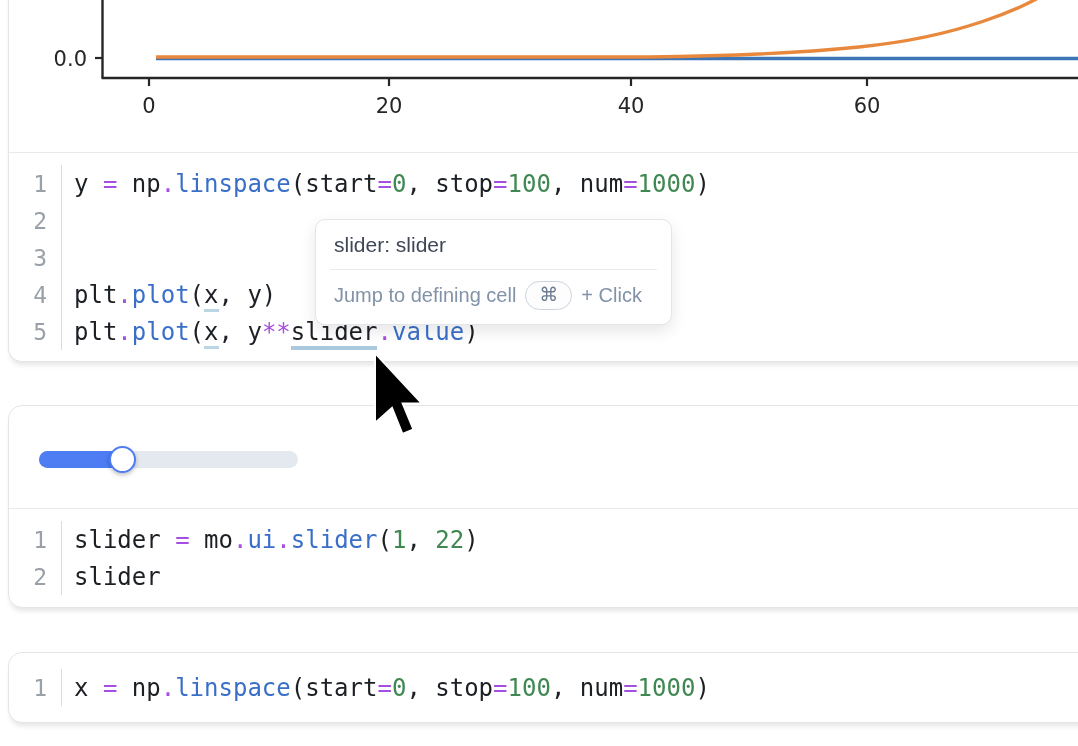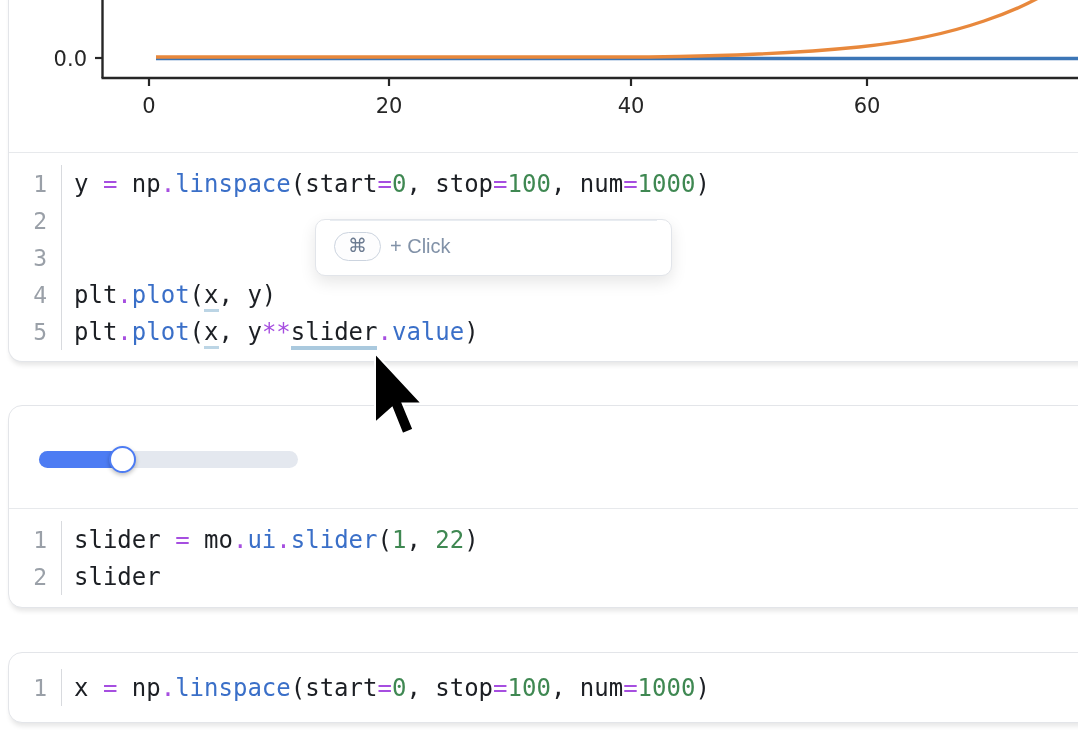--- a/index.html
+++ b/index.html
@@ -87,22 +87,24 @@
     <div class="code-area">
         <div class="code-line"><span class="ln" style="color: rgb(154, 160, 168);">1</span><span class="code-text"><span style="color: rgb(28, 31, 36);">y </span><span style="color: rgb(166, 78, 224);">=</span><span style="color: rgb(28, 31, 36);"> np</span><span style="color: rgb(166, 78, 224);">.</span><span style="color: rgb(58, 111, 200);">linspace</span><span style="color: rgb(28, 31, 36);">(start</span><span style="color: rgb(166, 78, 224);">=</span><span style="color: rgb(63, 136, 82);">0</span><span style="color: rgb(28, 31, 36);">, stop</span><span style="color: rgb(166, 78, 224);">=</span><span style="color: rgb(63, 136, 82);">100</span><span style="color: rgb(28, 31, 36);">, num</span><span style="color: rgb(166, 78, 224);">=</span><span style="color: rgb(63, 136, 82);">1000</span><span style="color: rgb(28, 31, 36);">)</span></span></div>
         <div class="code-line"><span class="ln" style="color: rgb(154, 160, 168);">2</span><span class="code-text"></span></div>
         <div class="code-line"><span class="ln" style="color: rgb(154, 160, 168);">3</span><span class="code-text"></span></div>
         <div class="code-line"><span class="ln" style="color: rgb(154, 160, 168);">4</span><span class="code-text"><span style="color: rgb(28, 31, 36);">plt</span><span style="color: rgb(166, 78, 224);">.</span><span style="color: rgb(58, 111, 200);">plot</span><span style="color: rgb(28, 31, 36);">(</span><span class="u" style="color: rgb(28, 31, 36);">x</span><span style="color: rgb(28, 31, 36);">, y)</span></span></div>
         <div class="code-line"><span class="ln" style="color: rgb(154, 160, 168);">5</span><span class="code-text"><span style="color: rgb(28, 31, 36);">plt</span><span style="color: rgb(166, 78, 224);">.</span><span style="color: rgb(58, 111, 200);">plot</span><span style="color: rgb(28, 31, 36);">(</span><span class="u" style="color: rgb(28, 31, 36);">x</span><span style="color: rgb(28, 31, 36);">, y</span><span style="color: rgb(166, 78, 224);">**</span><span class="uh" style="color: rgb(28, 31, 36);">slider</span><span style="color: rgb(166, 78, 224);">.</span><span style="color: rgb(58, 111, 200);">value</span><span style="color: rgb(28, 31, 36);">)</span></span></div>
       </div>
   </div>
 
   <div class="tooltip">
+    <div class="tooltip-title">slider: slider</div>
     <div class="tooltip-sep"></div>
     <div class="tooltip-hint">
+      <span>Jump to defining cell</span>
       <span class="keycap">⌘</span>
       <span>+ Click</span>
     </div>
   </div>
 
   <svg class="cursor" width="62" height="92" viewBox="0 0 62 92">
     <path d="M2,2 L2,72 L19,57 L29.5,83 L40.5,78.5 L29.7,52.5 L49,52.5 Z" fill="#000" stroke="#fff" stroke-width="2"></path>
   </svg>
 
   <div class="cell" id="cell2">

